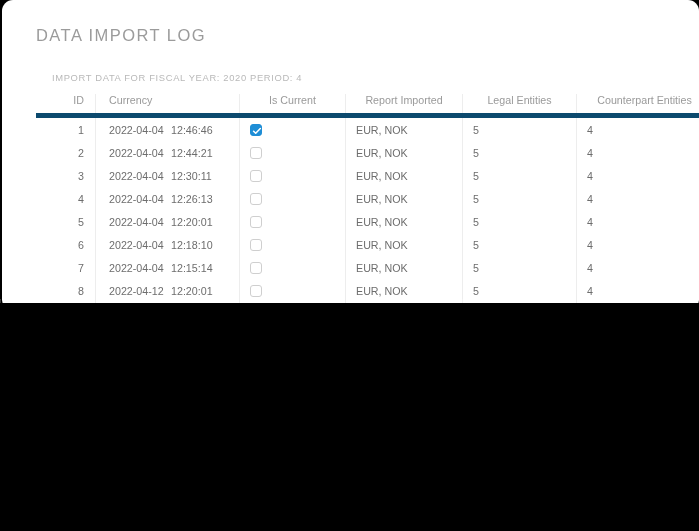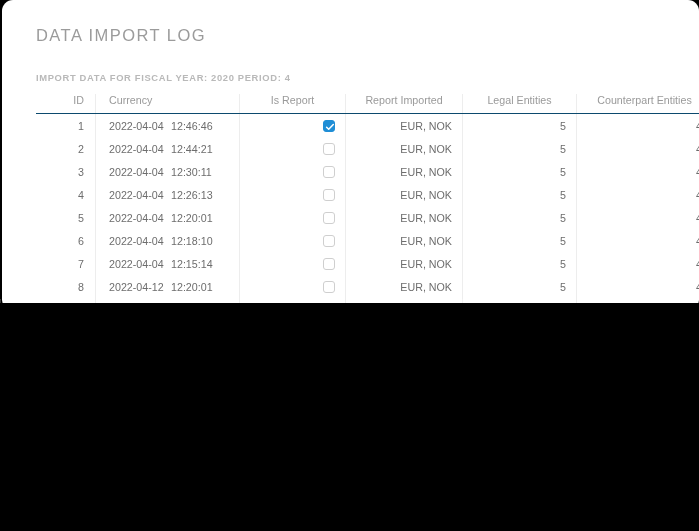--- a/index.html
+++ b/index.html
@@ -42,56 +42,57 @@
     font-weight: 400;
     color: #9b9b9b;
     letter-spacing: 1.45px;
     margin: 0;
     padding-top: 2px;
     white-space: nowrap;
   }
 
   .section-subtitle {
     font-size: 9.4px;
-    font-weight: 700;
+    font-weight: 400;
     color: #b9b9b9;
     letter-spacing: 0.65px;
     margin-top: 27px;
     white-space: nowrap;
+    margin-left: 16px;
   }
 
   
   .table-wrap {
     margin-top: 11px;
     width: 657px;
   }
 
   table.log-table {
     border-collapse: collapse;
     width: 657px;
     table-layout: fixed;
   }
 
   table.log-table th {
     font-size: 10.7px;
     font-weight: 400;
     color: #9a9a9a;
     padding: 0 10px 7px 10px;
     text-align: center;
-    border-bottom: 1px solid #0c4a6e;
+    border-bottom: 5px solid #0c4a6e;
     white-space: nowrap;
     vertical-align: bottom;
   }
 
   table.log-table td {
     font-size: 10.7px;
     font-weight: 400;
     color: #6d6d6d;
     padding: 4px 10px 4px 10px;
-    text-align: right;
+    text-align: left;
     border-left: 1px solid #ededed;
     white-space: nowrap;
     height: 15px;
   }
 
   table.log-table th.col-id,
   table.log-table td.col-id { width: 38px; text-align: right; padding-right: 11px; border-left: none; }
 
   table.log-table th.col-imported,
   table.log-table td.col-imported { width: 120px; text-align: left; padding-left: 13px; }
@@ -178,21 +179,21 @@
       <div class="page-title">DATA IMPORT LOG</div>
 
       <div class="section-subtitle">IMPORT DATA FOR FISCAL YEAR: 2020 PERIOD: 4</div>
 
       <div class="table-wrap">
         <table class="log-table">
           <thead>
             <tr>
               <th class="col-id">ID</th>
               <th class="col-imported">Currency</th>
-              <th class="col-iscurrent">Is Report</th>
+              <th class="col-iscurrent">Is Current</th>
               <th class="col-currency">Report Imported</th>
               <th class="col-legal">Legal Entities</th>
               <th class="col-counterpart">Counterpart Entities</th>
 
             </tr>
           </thead>
           <tbody id="table-body">
               <tr>
                 <td class="col-id">1</td>
                 <td class="col-imported"><span class="imported-date">2022-04-04</span><span class="imported-time">12:46:46</span></td>

